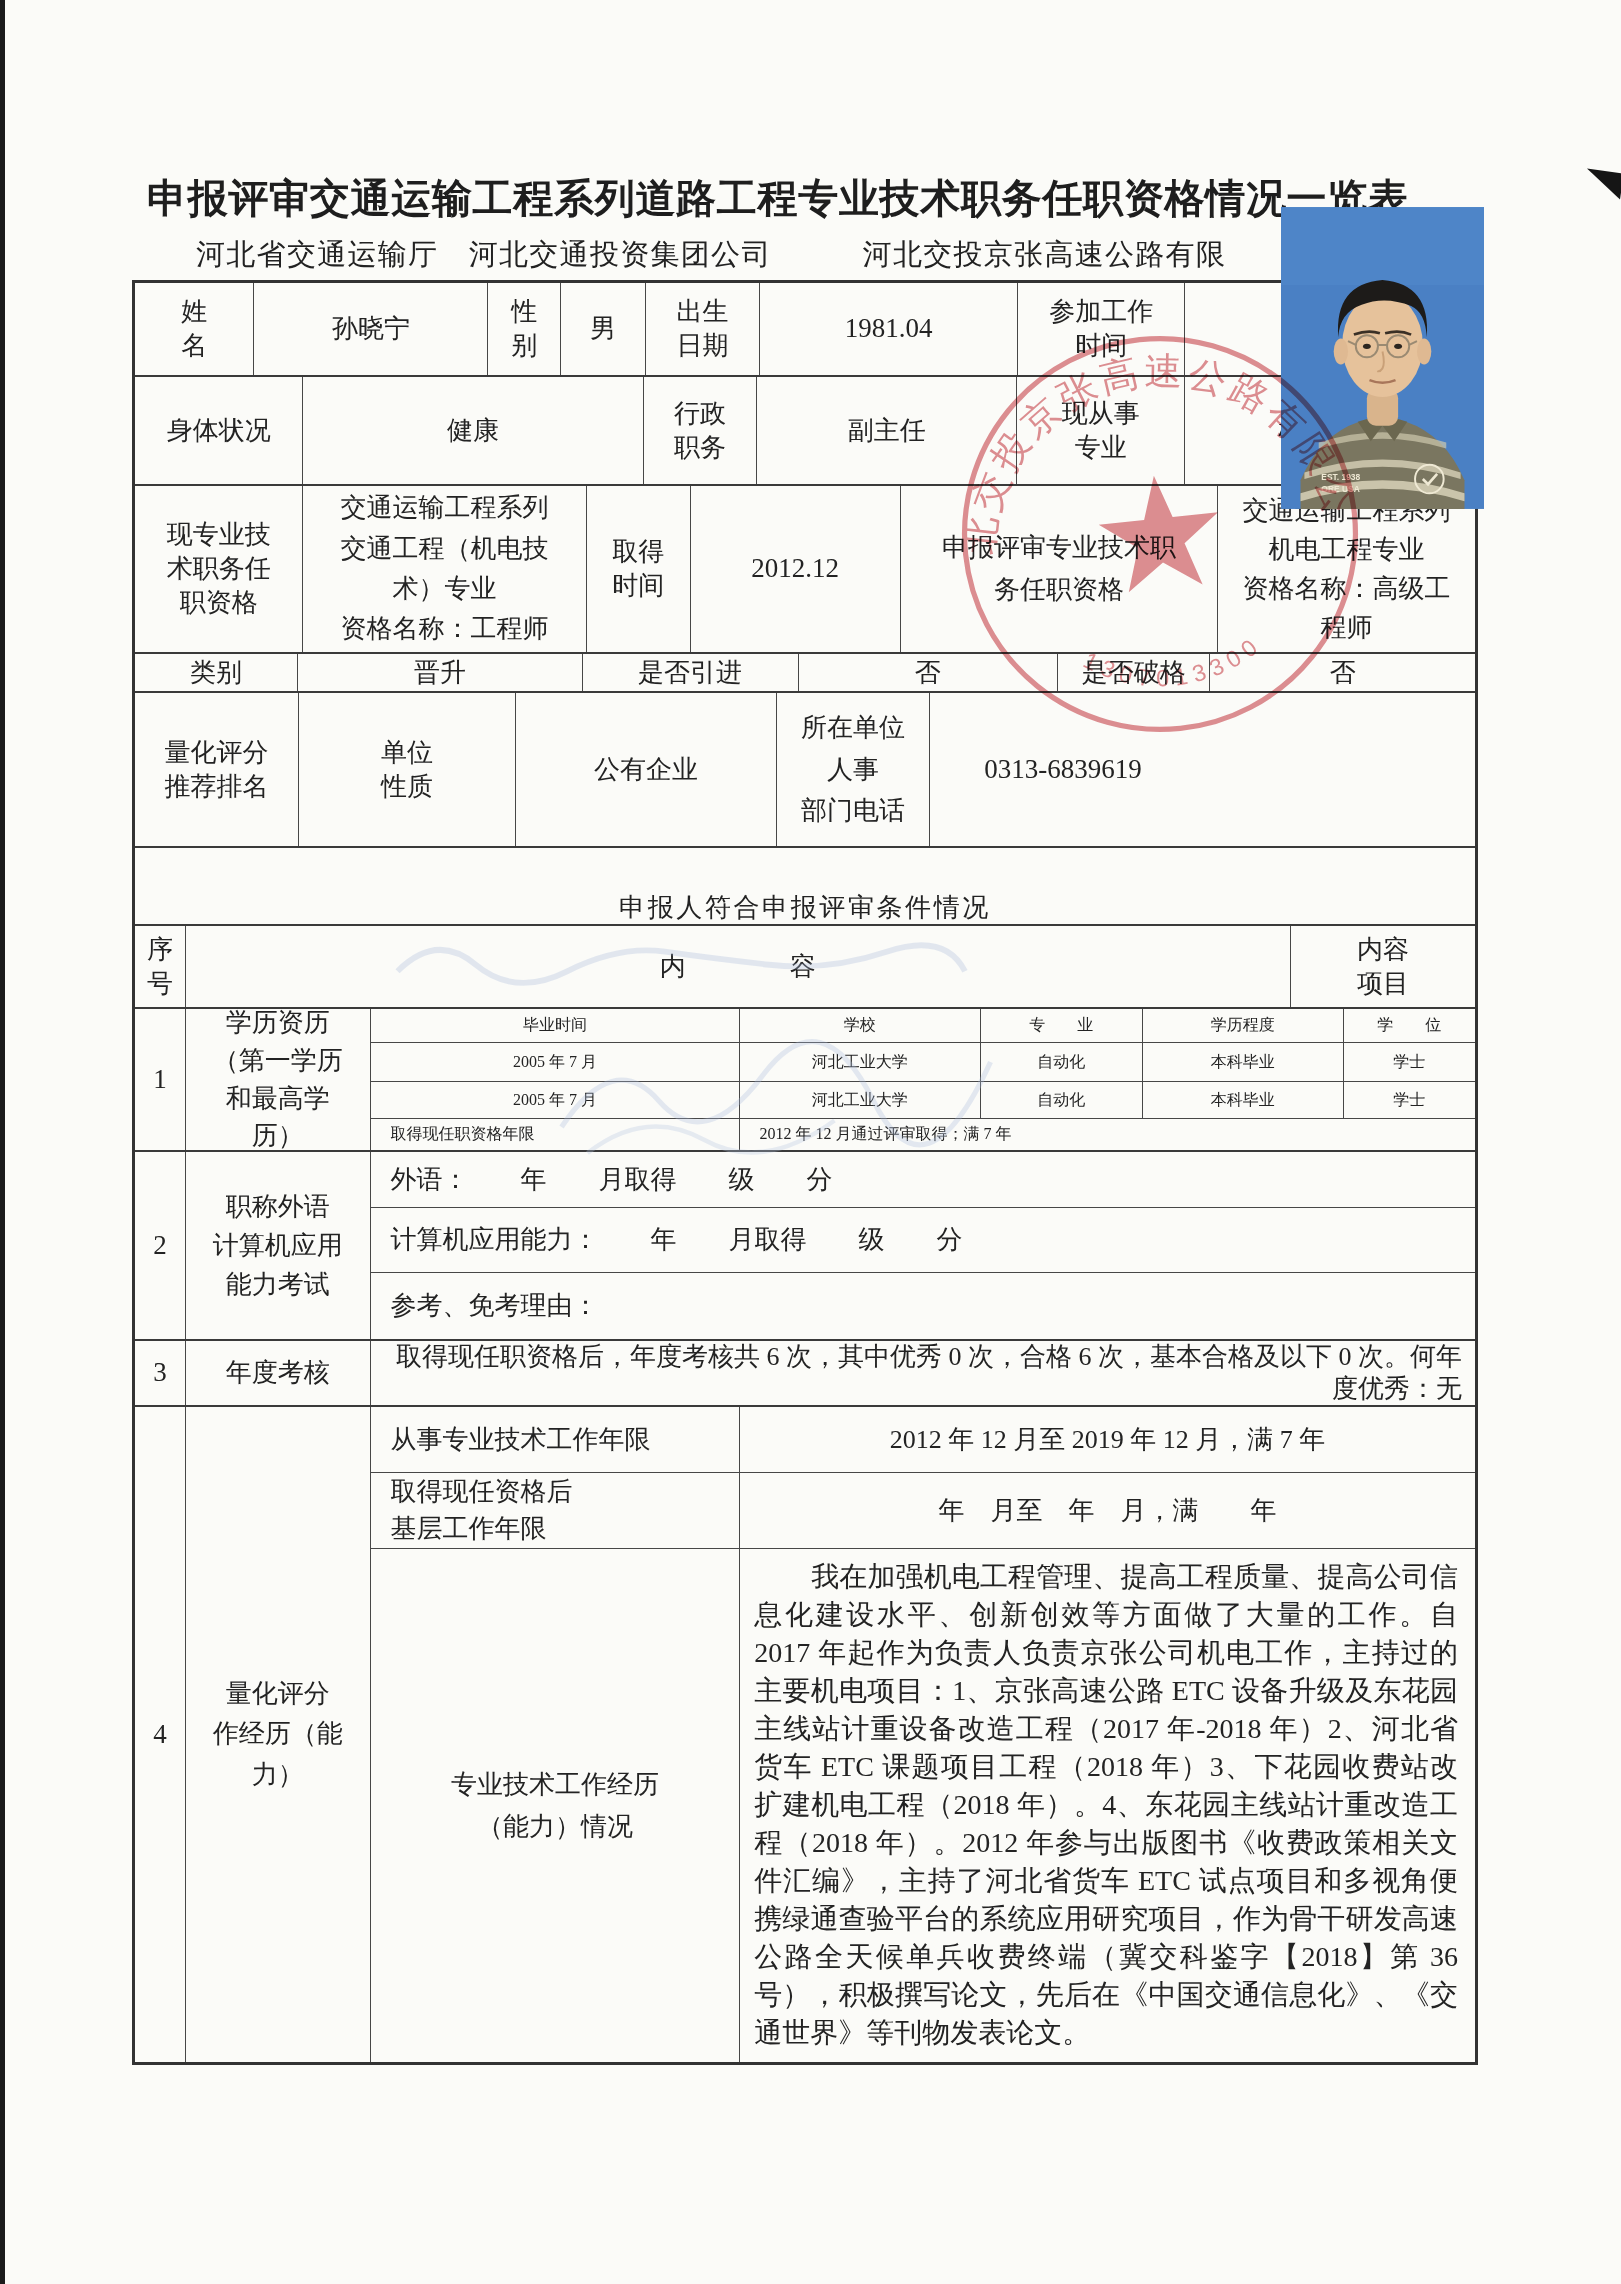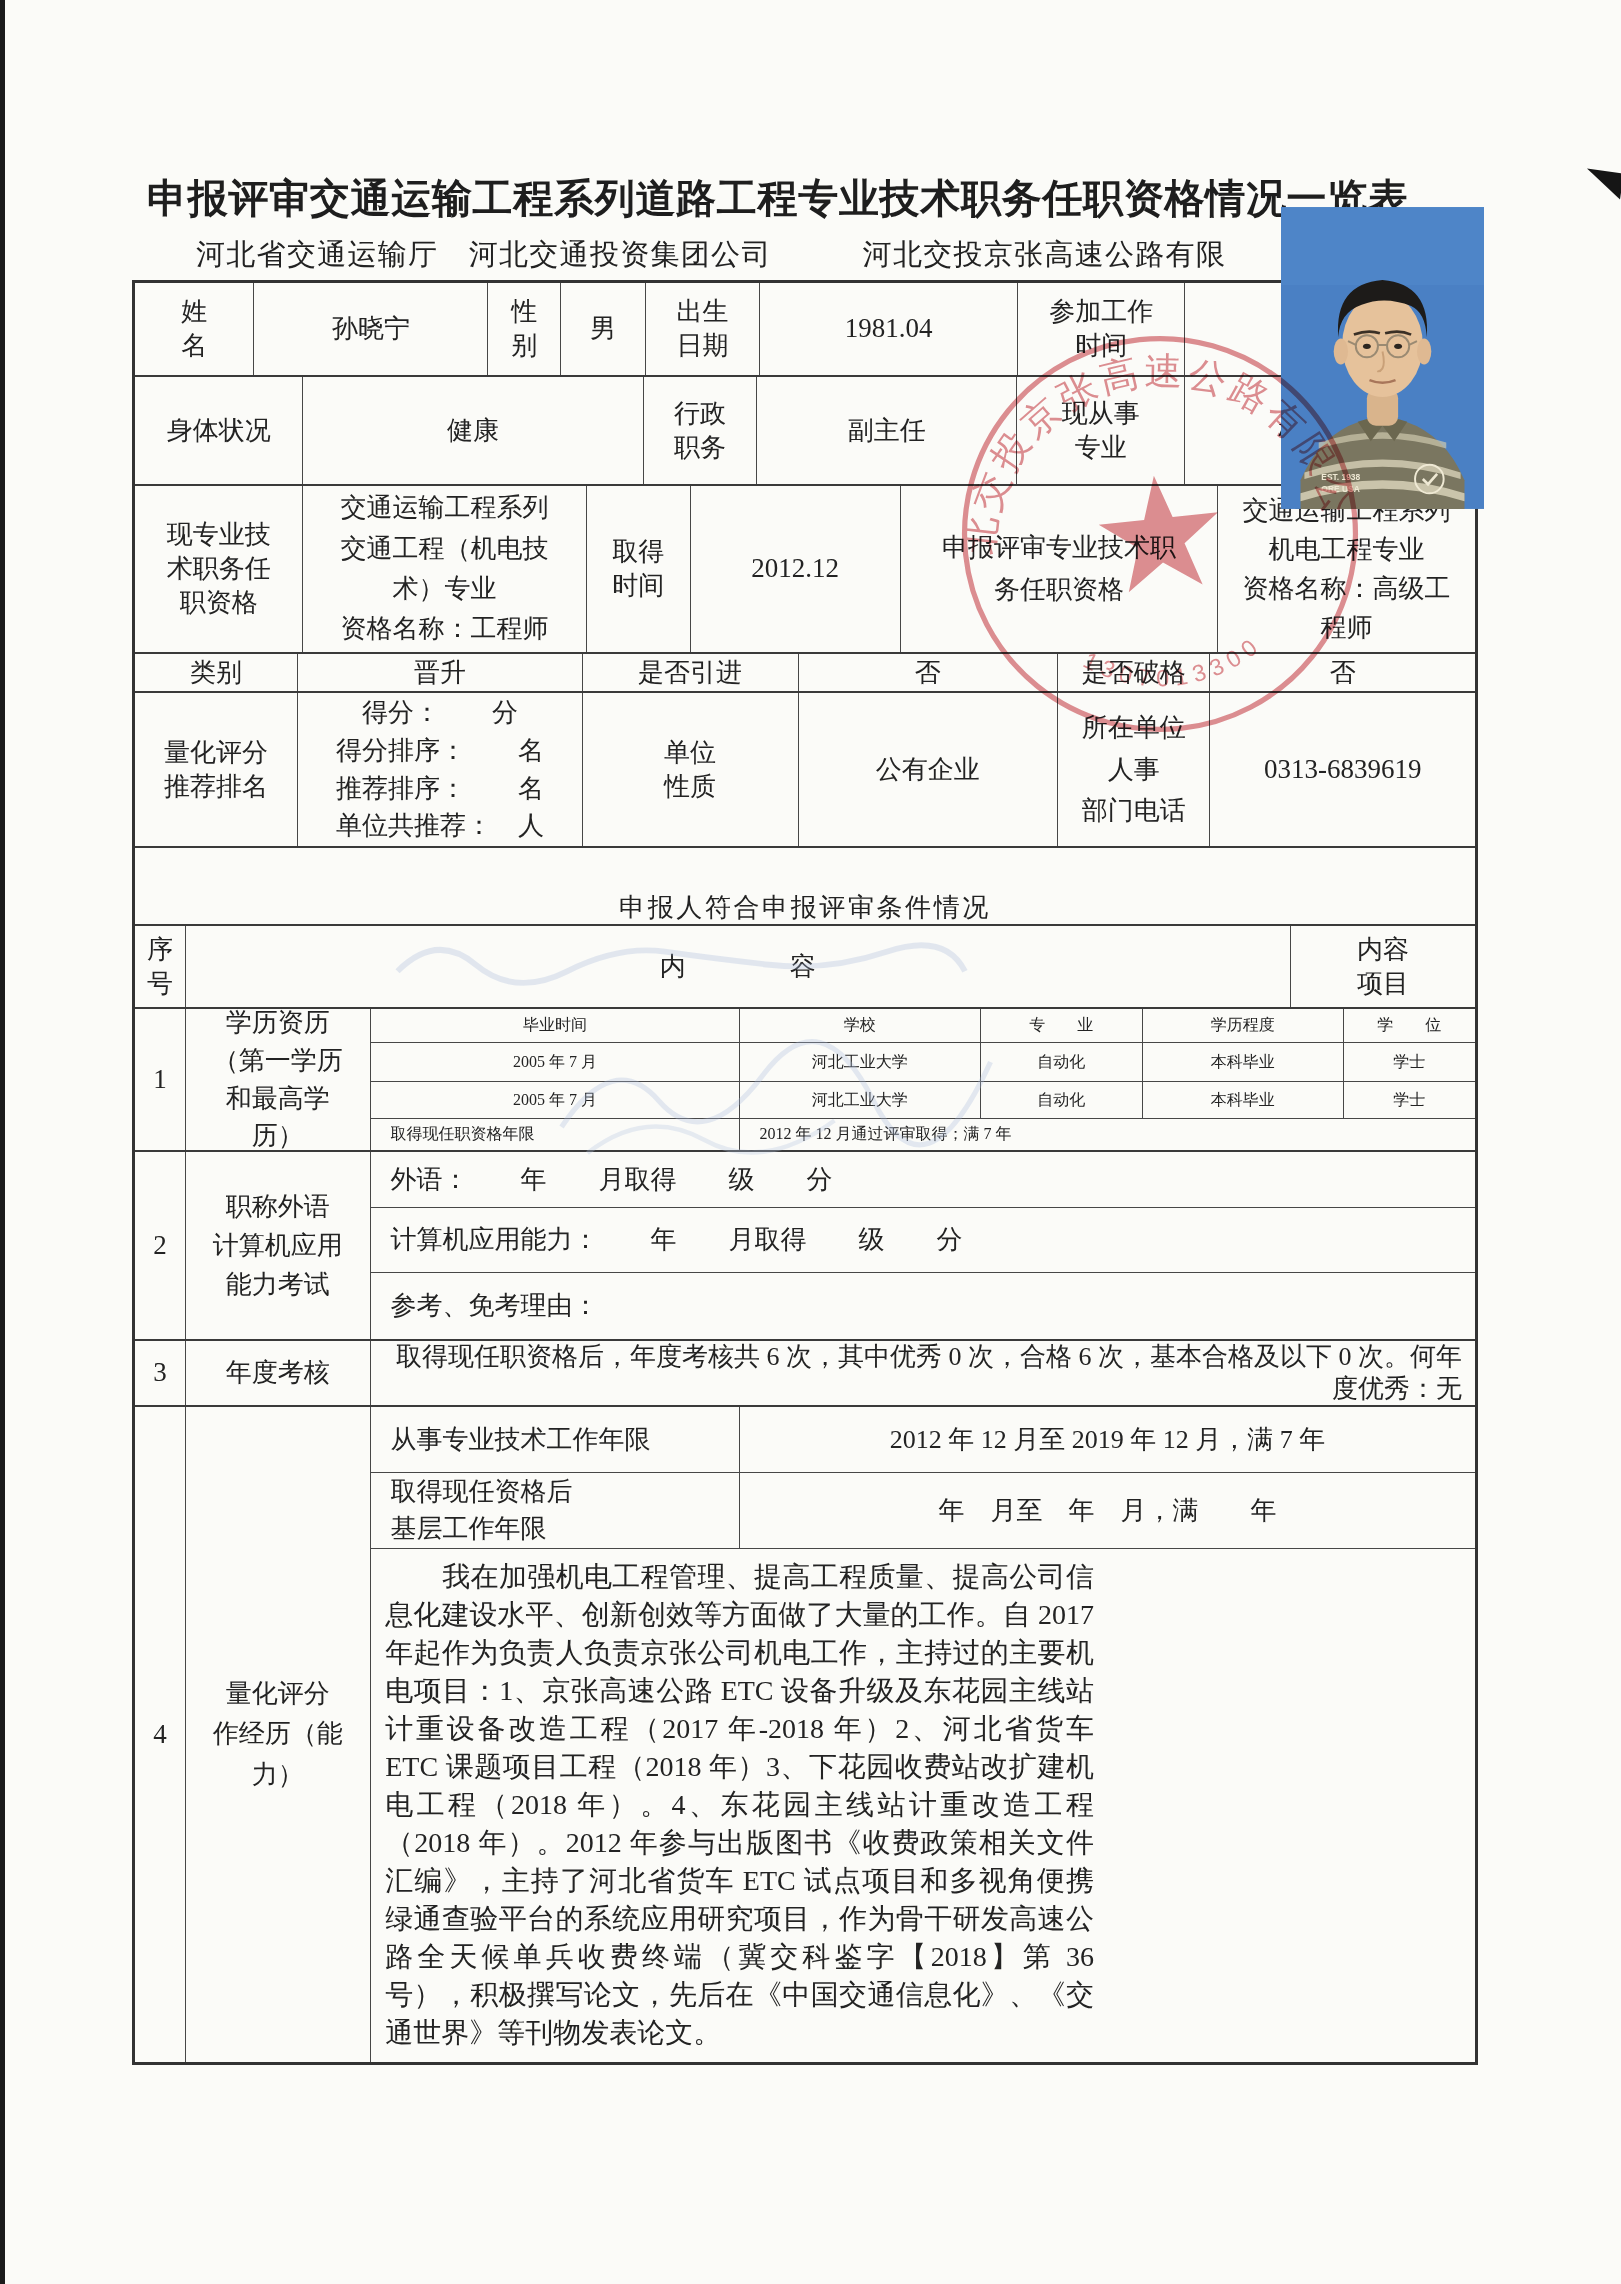--- a/index.html
+++ b/index.html
@@ -108,24 +108,20 @@
       <div class="c" style="width:286px">晋升</div>
       <div class="c" style="width:217px">是否引进</div>
       <div class="c" style="width:261px">否</div>
       <div class="c" style="width:153px">是否破格</div>
       <div class="c" style="width:267px">否</div>
     </div>
 
     <div class="r" style="height:155px">
       <div class="c" style="width:163px">量化评分
 推荐排名</div>
-      <div class="c" style="width:286px;line-height:1.45;align-items:center">得分：　　分
-得分排序：　　名
-推荐排序：　　名
-单位共推荐：　人</div>
       <div class="c" style="width:217px">单位
 性质</div>
       <div class="c" style="width:261px">公有企业</div>
       <div class="c" style="width:153px;line-height:1.6">所在单位
 人事
 部门电话</div>
       <div class="c num" style="width:267px">0313-6839619</div>
     </div>
 
     <div class="r" style="height:78px">
@@ -208,20 +204,22 @@
         <div class="subr" style="flex:0 0 65px">
           <div class="c val-left" style="width:370px;border-left:none">从事专业技术工作年限</div>
           <div class="c" style="width:740px">2012 年 12 月至 2019 年 12 月，满 7 年</div>
         </div>
         <div class="subr" style="flex:0 0 76px">
           <div class="c val-left" style="width:370px;border-left:none;line-height:1.4">取得现任资格后
 基层工作年限</div>
           <div class="c" style="width:740px">年　月至　年　月，满　　年</div>
         </div>
         <div class="subr" style="flex:1 1 auto">
+          <div class="c" style="width:370px;border-left:none;line-height:1.6">专业技术工作经历
+（能力）情况</div>
           <div class="c para" style="width:740px">我在加强机电工程管理、提高工程质量、提高公司信息化建设水平、创新创效等方面做了大量的工作。自 2017 年起作为负责人负责京张公司机电工作，主持过的主要机电项目：1、京张高速公路 ETC 设备升级及东花园主线站计重设备改造工程（2017 年-2018 年）2、河北省货车 ETC 课题项目工程（2018 年）3、下花园收费站改扩建机电工程（2018 年）。4、东花园主线站计重改造工程（2018 年）。2012 年参与出版图书《收费政策相关文件汇编》，主持了河北省货车 ETC 试点项目和多视角便携绿通查验平台的系统应用研究项目，作为骨干研发高速公路全天候单兵收费终端（冀交科鉴字【2018】第 36 号），积极撰写论文，先后在《中国交通信息化》、《交通世界》等刊物发表论文。</div>
         </div>
       </div>
     </div>
 
   </div>
 
   <div class="photo">
     <svg width="203" height="302" viewBox="0 0 312 464">
       <rect width="312" height="464" fill="#4a80c4"></rect>

